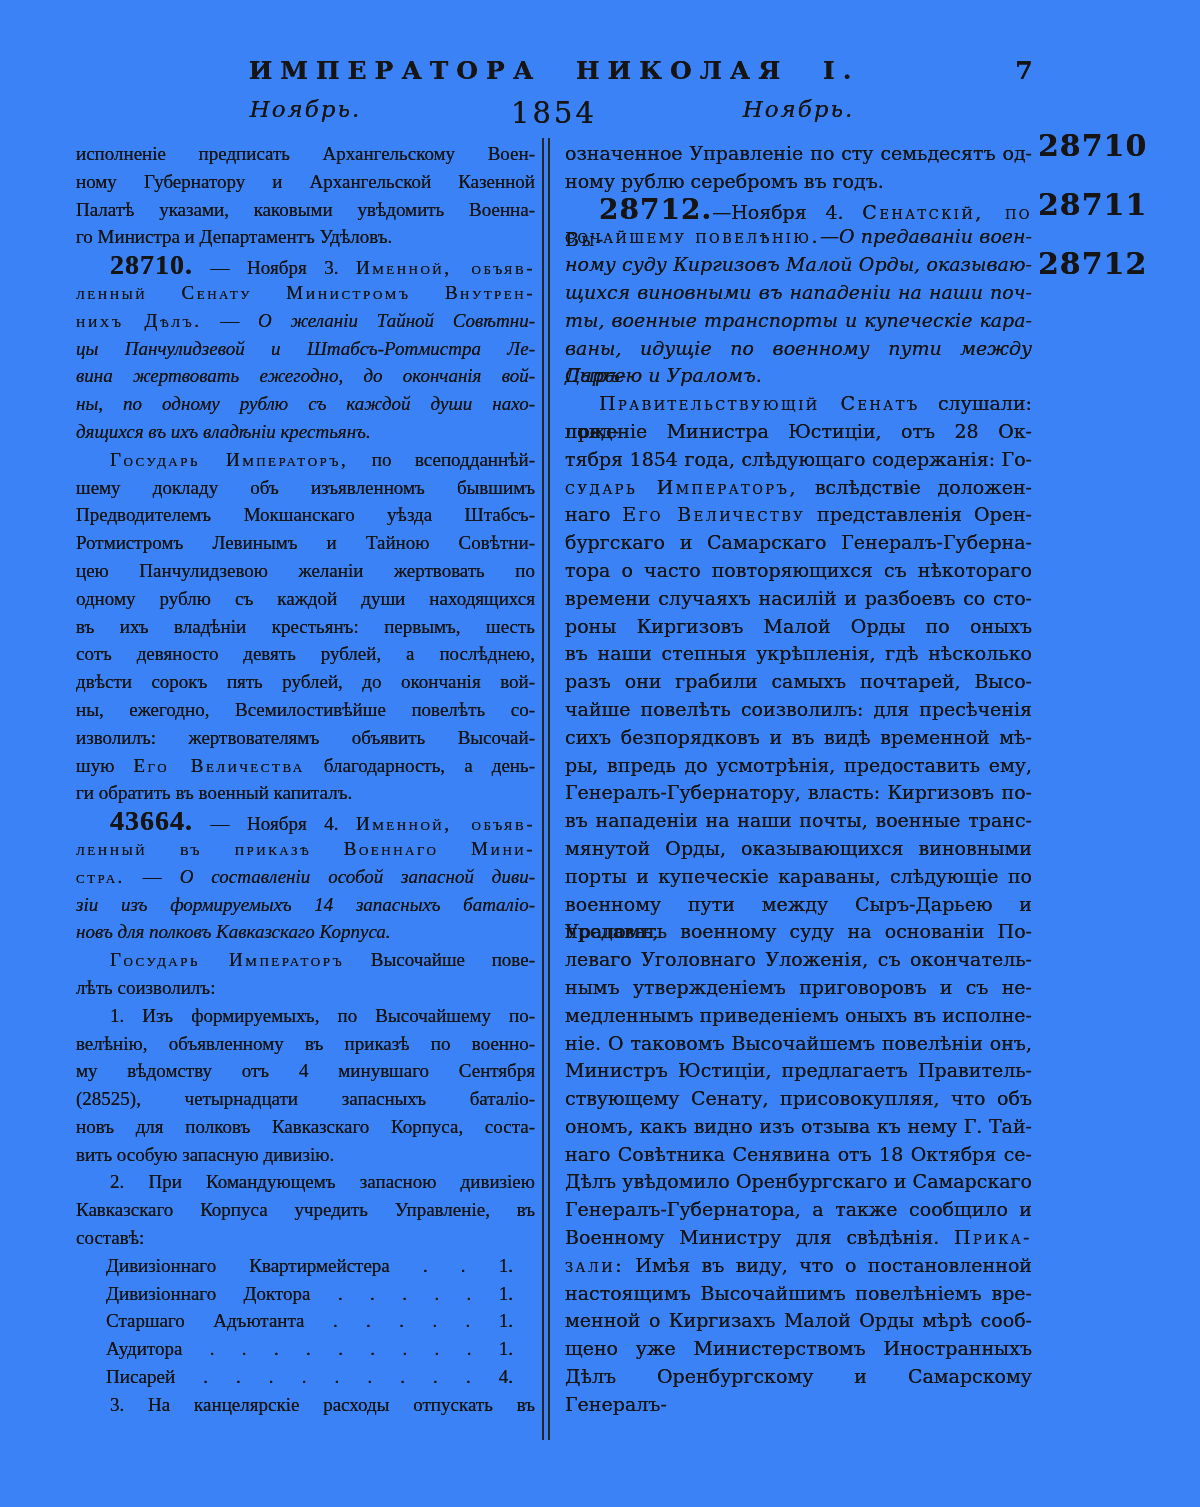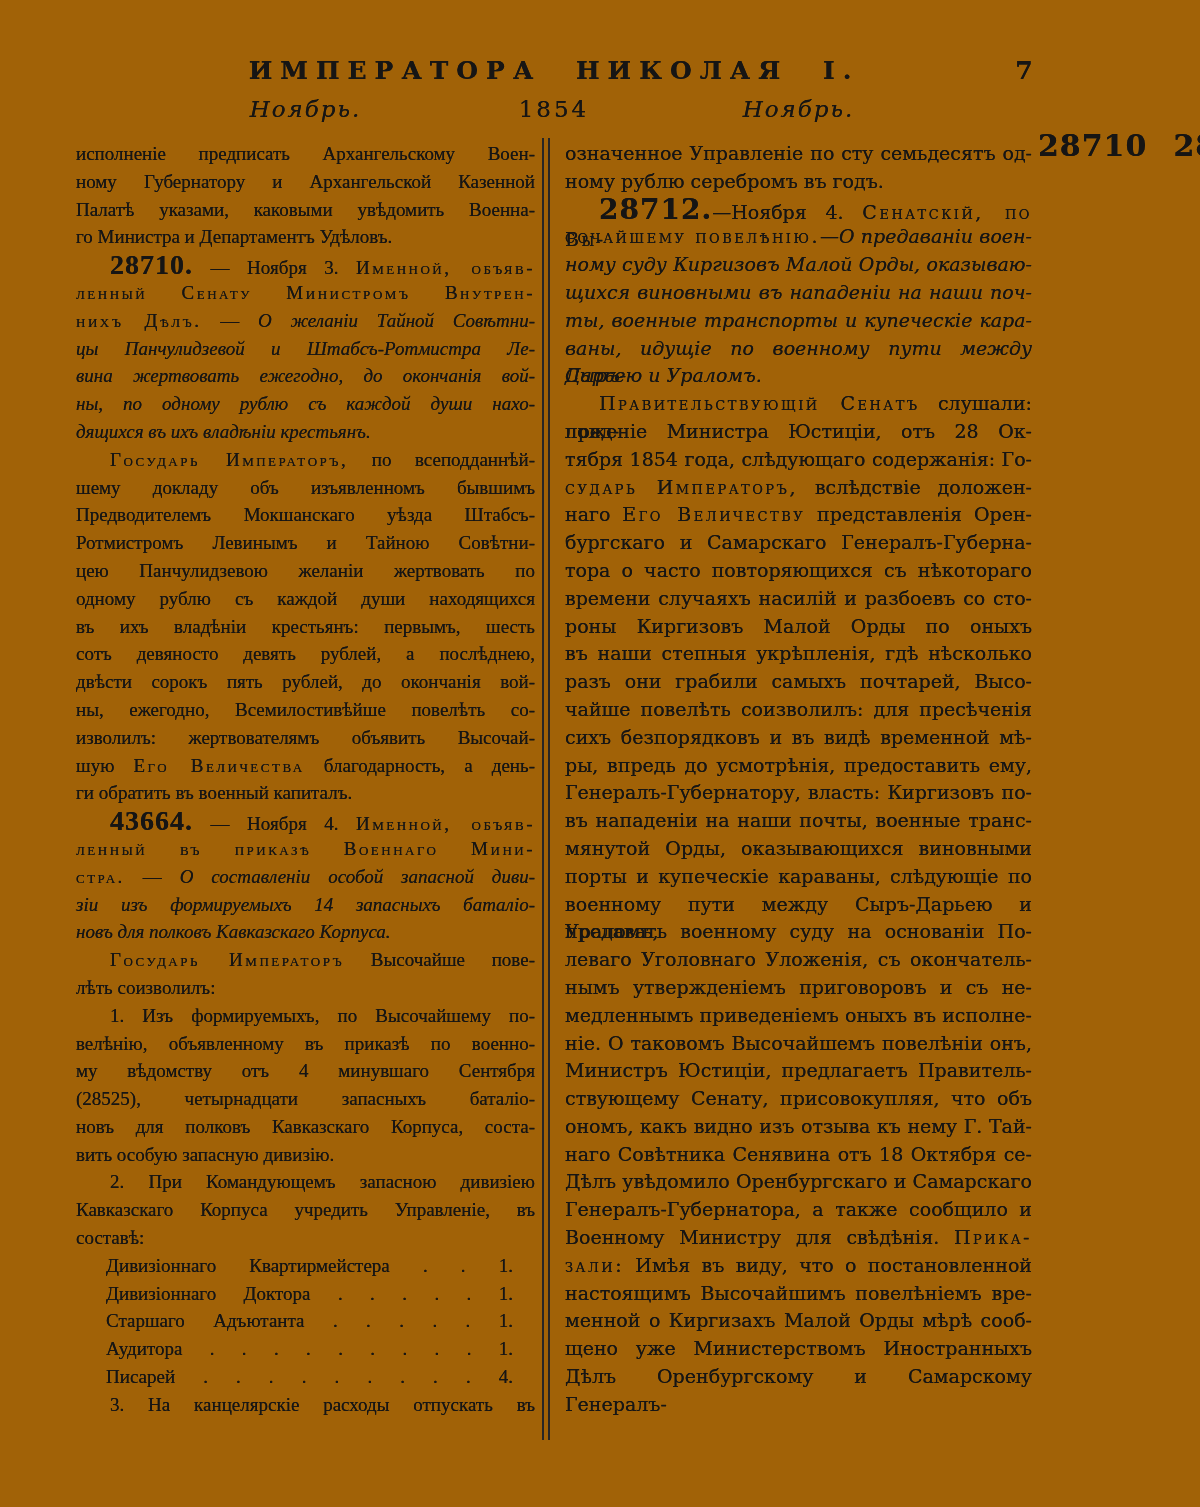--- a/index.html
+++ b/index.html
@@ -1,47 +1,47 @@
 <!DOCTYPE html>
 <html><head>
 <meta charset="utf-8">
 <style>
   html,body{margin:0;padding:0;}
   body{width:1200px;height:1507px;background:#e8e8e6;}
   .page{
     position:relative;width:1200px;height:1507px;overflow:hidden;
-    background:#a16207;color:#161514;
+    background:#3b82f6;color:#161514;
     font-family:"DejaVu Serif","Liberation Serif",serif;
     text-shadow:0 0 0.45px #1a1a1a;
   }
   .header-title{
     position:absolute;top:56px;left:76px;width:956px;text-align:center;
     font-size:25px;font-weight:bold;letter-spacing:8px;word-spacing:18px;
   }
   .page-number{
     position:absolute;top:56px;left:1000px;width:48px;text-align:center;
     font-size:25px;font-weight:bold;
   }
   .subheader{position:absolute;top:96px;left:0;width:1200px;height:32px;padding-left:28px;}
   .sub-month-left{position:absolute;left:76px;width:459px;text-align:center;
     font-style:italic;font-size:23px;letter-spacing:2px;}
   .sub-year{position:absolute;left:76px;width:956px;text-align:center;
-    font-size:23px;letter-spacing:3px;}
+    font-size:29px;letter-spacing:3px;}
   .sub-month-right{position:absolute;left:565px;width:467px;text-align:center;
     font-style:italic;font-size:23px;letter-spacing:2px;}
   .col{position:absolute;top:140px;font-size:19px;}
   .col-left{left:76px;width:459px;font-family:Liberation Serif, serif;}
   .col-right{left:565px;width:467px;}
   .column-divider{
     position:absolute;left:542px;top:138px;height:1302px;width:4px;
     border-left:2px solid #262626;border-right:2px solid #262626;
   }
   .margin-numbers{
     position:absolute;left:1038px;top:129px;width:120px;
-    display:flex;flex-direction:row;gap:26px;
+    display:flex;flex-direction:column;gap:26px;
   }
   .margin-number{
     font-size:30px;font-weight:bold;letter-spacing:1px;line-height:33px;
   }
   .ln{
     height:27.8px;line-height:27.8px;
     text-align:justify;text-align-last:justify;
     white-space:normal;
   }
   .ln.end{text-align-last:left;}

